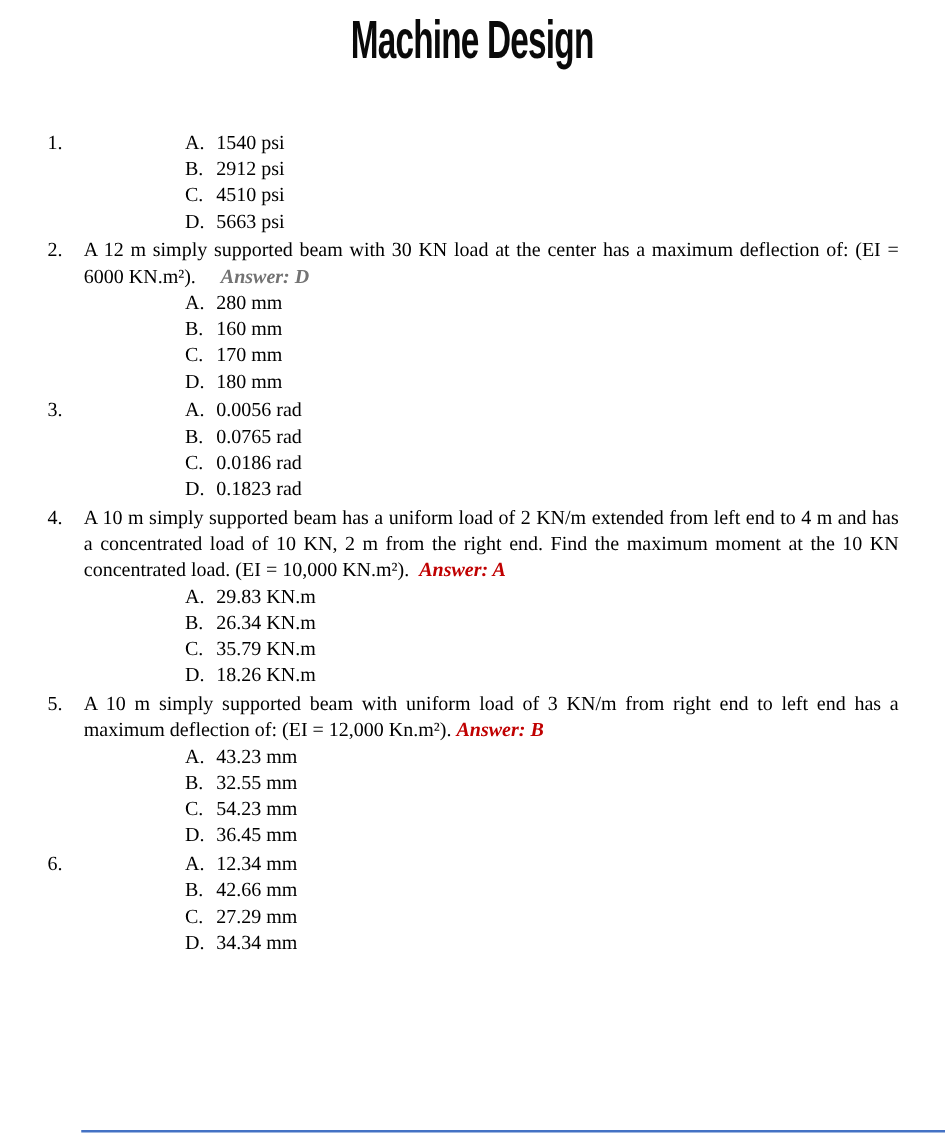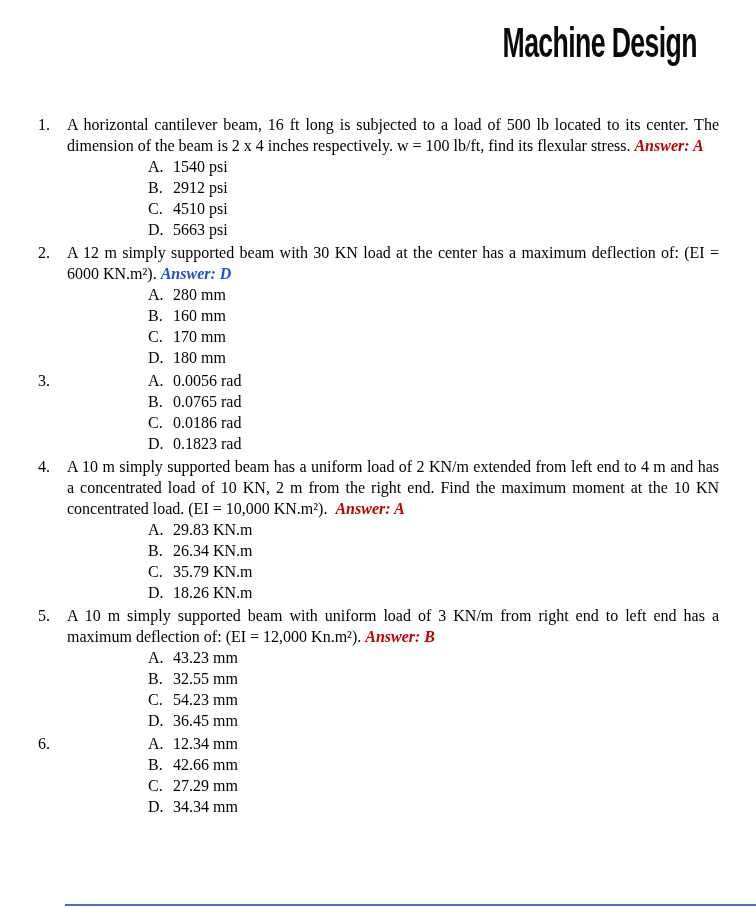--- a/index.html
+++ b/index.html
@@ -7,22 +7,22 @@
     width: 756px;
     height: 908px;
     background: #ffffff;
     position: relative;
     overflow: hidden;
     font-family: "Liberation Serif", serif;
     font-size: 16px;
     color: #000000;
   }
   .title-wrap {
-    text-align: right;
-    padding-top: 19px;
+    text-align: center;
+    padding-top: 9px;
     height: 50px;
   }
   .page-title {
     display: inline-block;
     font-family: "Liberation Sans", sans-serif;
     font-weight: 700;
     font-size: 43px;
     line-height: 46px;
     letter-spacing: -1px;
     white-space: nowrap;
@@ -73,21 +73,20 @@
 
 <div class="title-wrap">
   <div class="page-title">Machine Design</div>
 </div>
 
 <div class="content">
 
   <div class="q">
     <div class="qnum">1.</div>
     <div class="qbody">
-      <p class="qtext"><span>A horizontal cantilever beam, 16 ft long is subjected to a load of 500 lb located to its center. The dimension of the beam is 2 x 4 inches respectively. w = 100 lb/ft, find its flexular stress.</span> <span class="ans" style="color: rgb(192, 0, 0);">Answer: A</span></p>
       <div class="opts">
         <div class="opt">
             <span class="ol">A.</span>
             <span class="ot">1540 psi</span>
           </div>
         <div class="opt">
             <span class="ol">B.</span>
             <span class="ot">2912 psi</span>
           </div>
         <div class="opt">
@@ -98,21 +97,21 @@
             <span class="ol">D.</span>
             <span class="ot">5663 psi</span>
           </div>
       </div>
     </div>
   </div>
 
   <div class="q">
     <div class="qnum">2.</div>
     <div class="qbody">
-      <p class="qtext"><span>A 12 m simply supported beam with 30 KN load at the center has a maximum deflection of: (EI = 6000 KN.m²).</span> <span class="ans" style="color: #1d4ed8;">Answer: D</span></p>
+      <p class="qtext"><span>A 12 m simply supported beam with 30 KN load at the center has a maximum deflection of: (EI = 6000 KN.m²).</span> <span class="ans" style="color: #737373; margin-left: 16px;">Answer: D</span></p>
       <div class="opts">
         <div class="opt">
             <span class="ol">A.</span>
             <span class="ot">280 mm</span>
           </div>
         <div class="opt">
             <span class="ol">B.</span>
             <span class="ot">160 mm</span>
           </div>
         <div class="opt">

